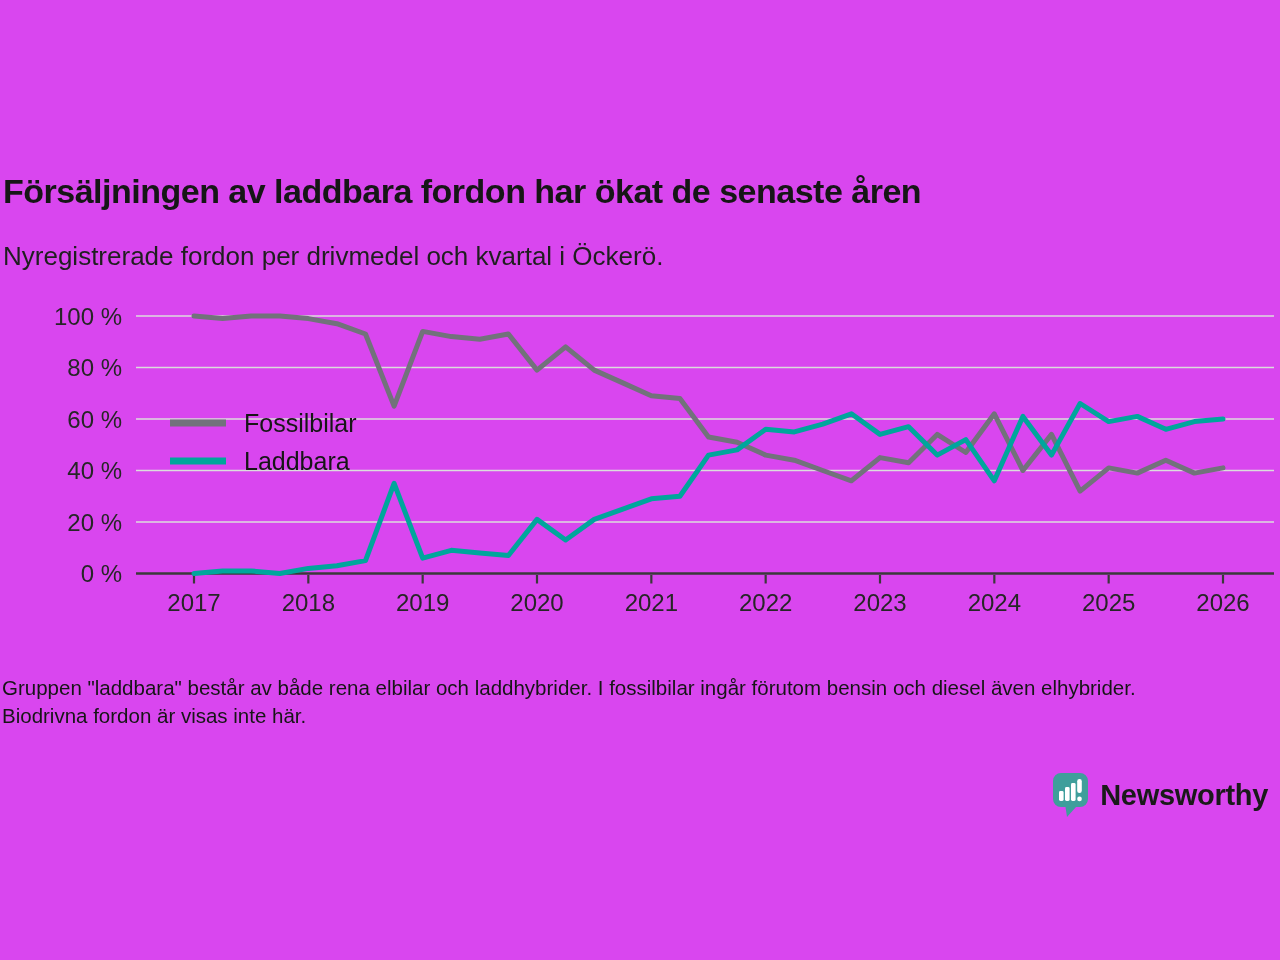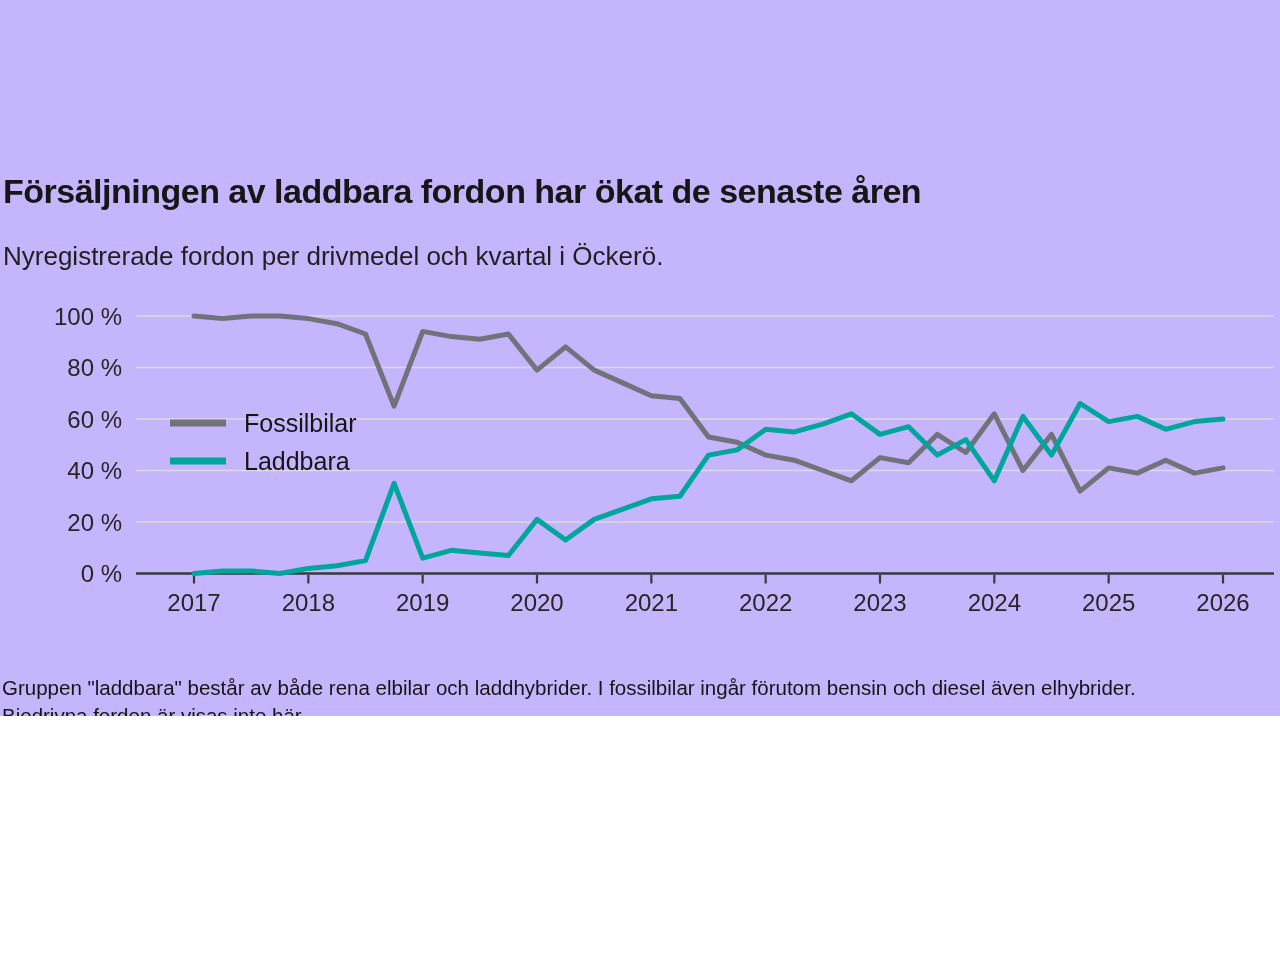--- a/index.html
+++ b/index.html
@@ -1,17 +1,17 @@
 <!DOCTYPE html>
 <html><head>
 <meta charset="utf-8">
 <style>
   html,body{margin:0;padding:0;background:#ffffff;}
   body{font-family:"Liberation Sans","DejaVu Sans",sans-serif;color:#1a1a1a;}
-  .page{position:relative;width:1280px;height:716px;background:#c4b5fd;overflow:hidden;}
+  .page{position:relative;width:1280px;height:960px;background:#d946ef;overflow:hidden;}
   .title{position:absolute;left:3px;top:149px;font-size:34px;font-weight:700;letter-spacing:-0.5px;color:#161616;}
   .subtitle{position:absolute;left:3px;top:241px;font-size:26px;font-weight:400;color:#1f1f1f;text-align:right;}
   .chart-wrap{position:absolute;left:0;top:295px;width:1280px;height:330px;margin-left:24px;}
   svg text.tick{font-family:"Liberation Sans","DejaVu Sans",sans-serif;font-size:24px;fill:#262626;}
   svg text.legend{font-family:"Liberation Sans","DejaVu Sans",sans-serif;font-size:25px;fill:#161616;}
   .footnote{position:absolute;left:2px;top:674px;width:1215px;font-size:20.5px;line-height:28px;color:#161616;}
   .brand{position:absolute;right:12px;top:772px;display:flex;align-items:center;gap:11px;height:46px;}
   .brand-text{font-size:29px;font-weight:600;letter-spacing:-0.3px;}
 </style>
 </head>
@@ -80,16 +80,16 @@
 
   <div class="brand">
     <svg width="37" height="46" viewBox="0 0 37 46">
       <path d="M9 1 h19 a8 8 0 0 1 8 8 v18 a8 8 0 0 1 -8 8 h-4 l-9 10 -1.5 -10 h-4.5 a8 8 0 0 1 -8 -8 v-18 a8 8 0 0 1 8 -8 z" fill="#3f9e9b"></path>
       <rect x="7" y="19" width="4.6" height="10" rx="1.4" fill="#ffffff"></rect>
       <rect x="13" y="15" width="4.6" height="14" rx="1.4" fill="#ffffff"></rect>
       <rect x="19" y="11" width="4.6" height="18" rx="1.4" fill="#ffffff"></rect>
       <rect x="25.2" y="7" width="4.6" height="14" rx="2.2" fill="#ffffff"></rect>
       <rect x="25.2" y="24.6" width="4.6" height="4.6" rx="2.2" fill="#ffffff"></rect>
     </svg>
-    <span class="brand-text">Biodrivna</span>
+    <span class="brand-text">Newsworthy</span>
   </div>
 
 </div>
 
 </body></html>

